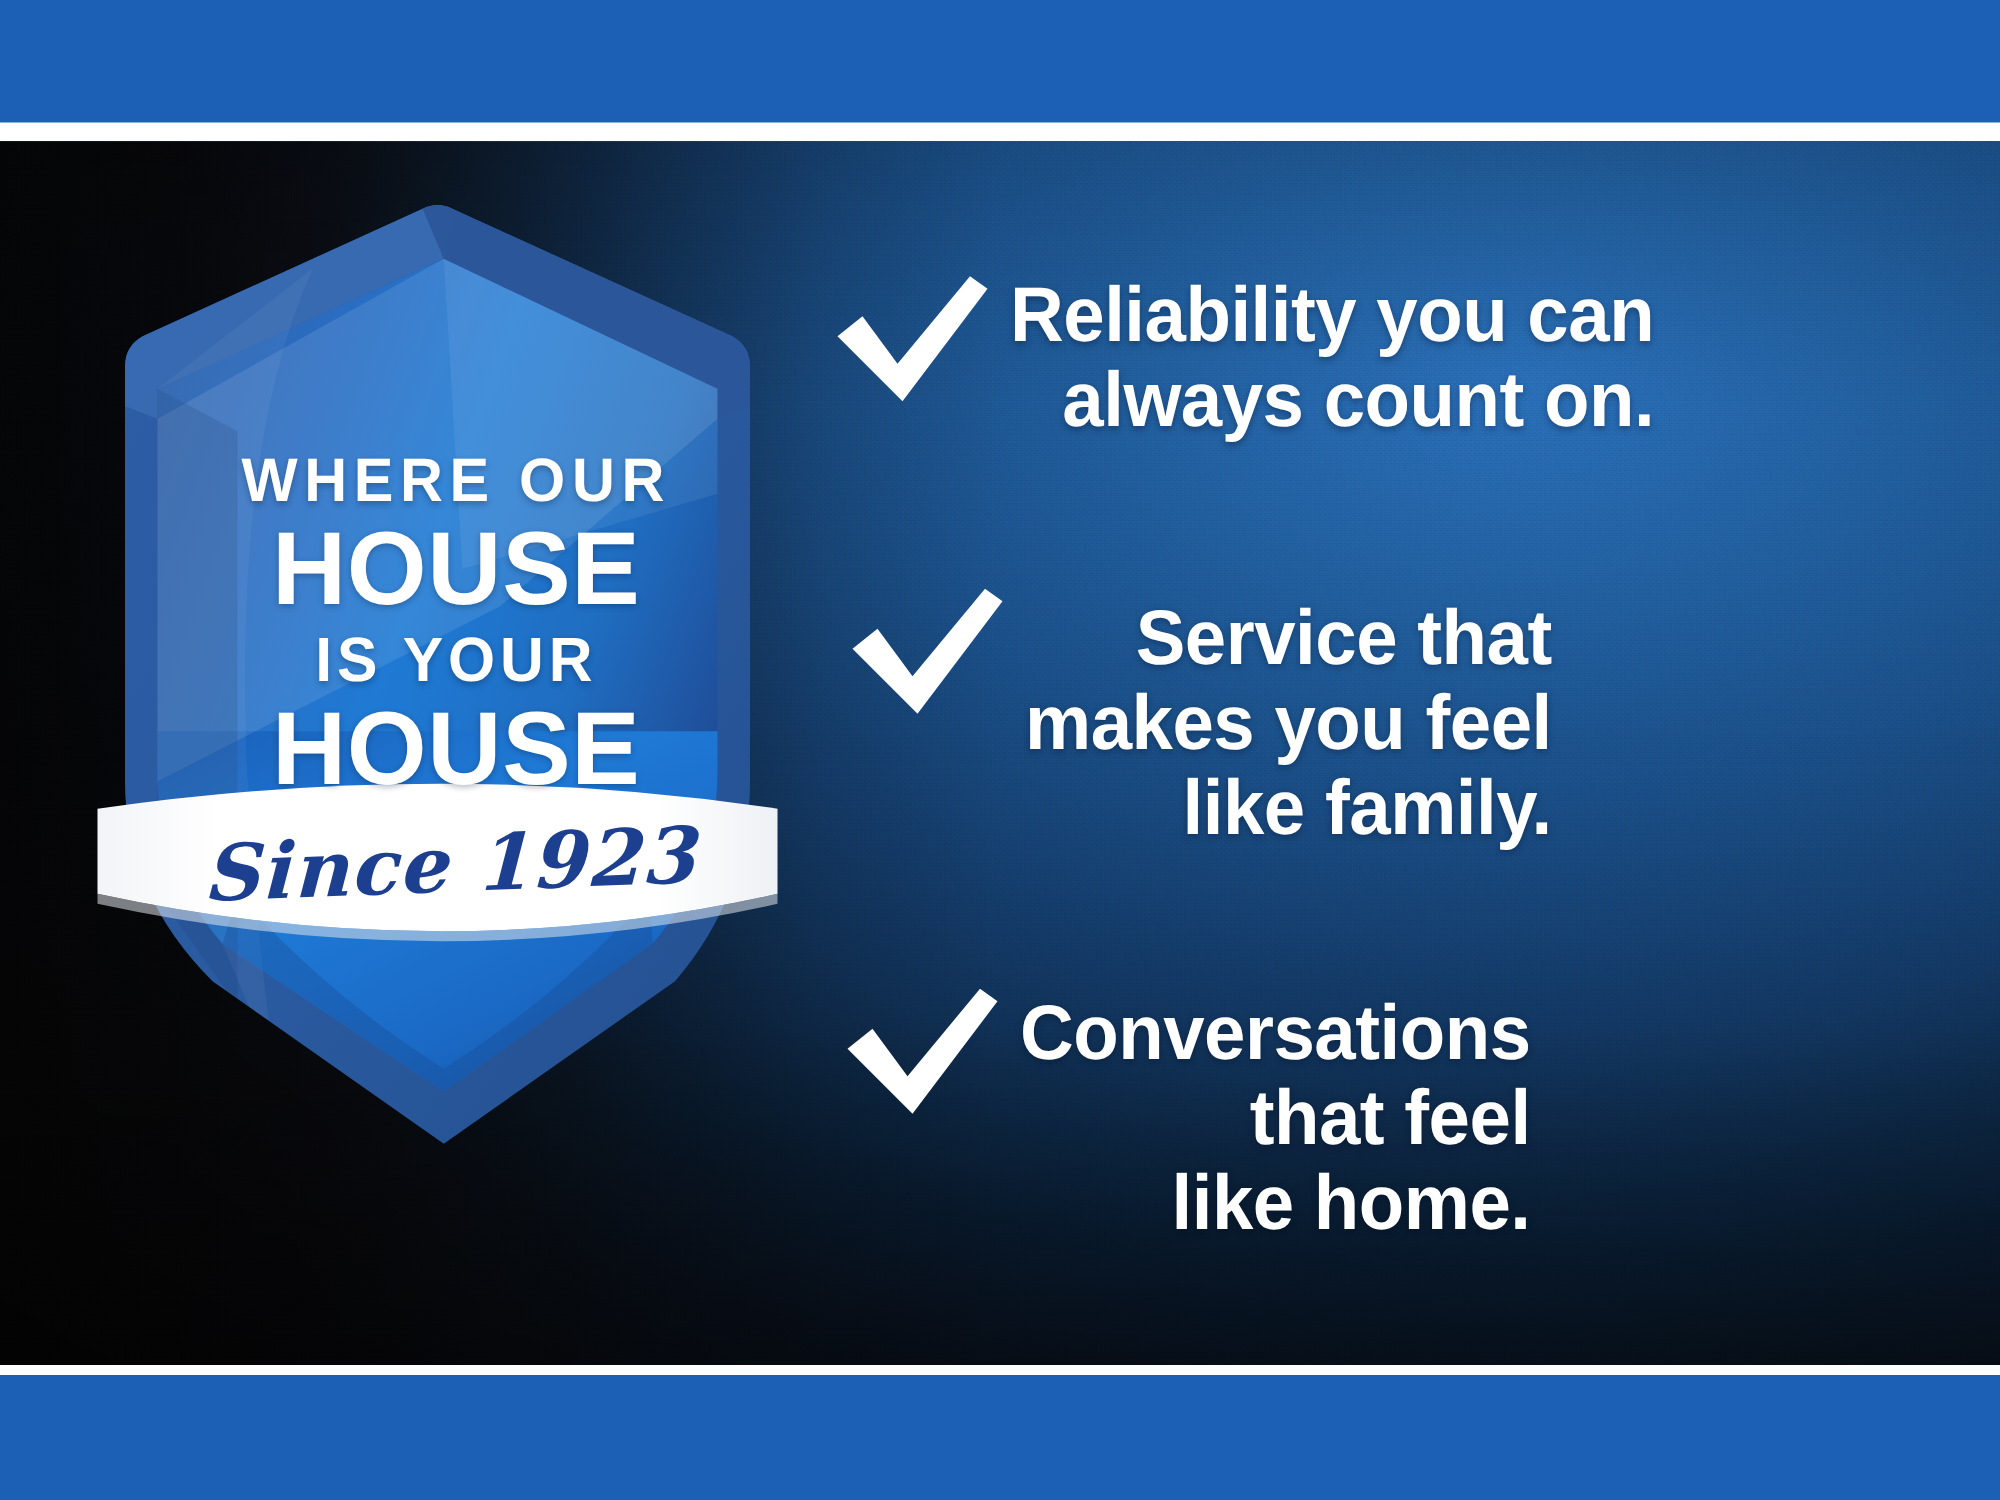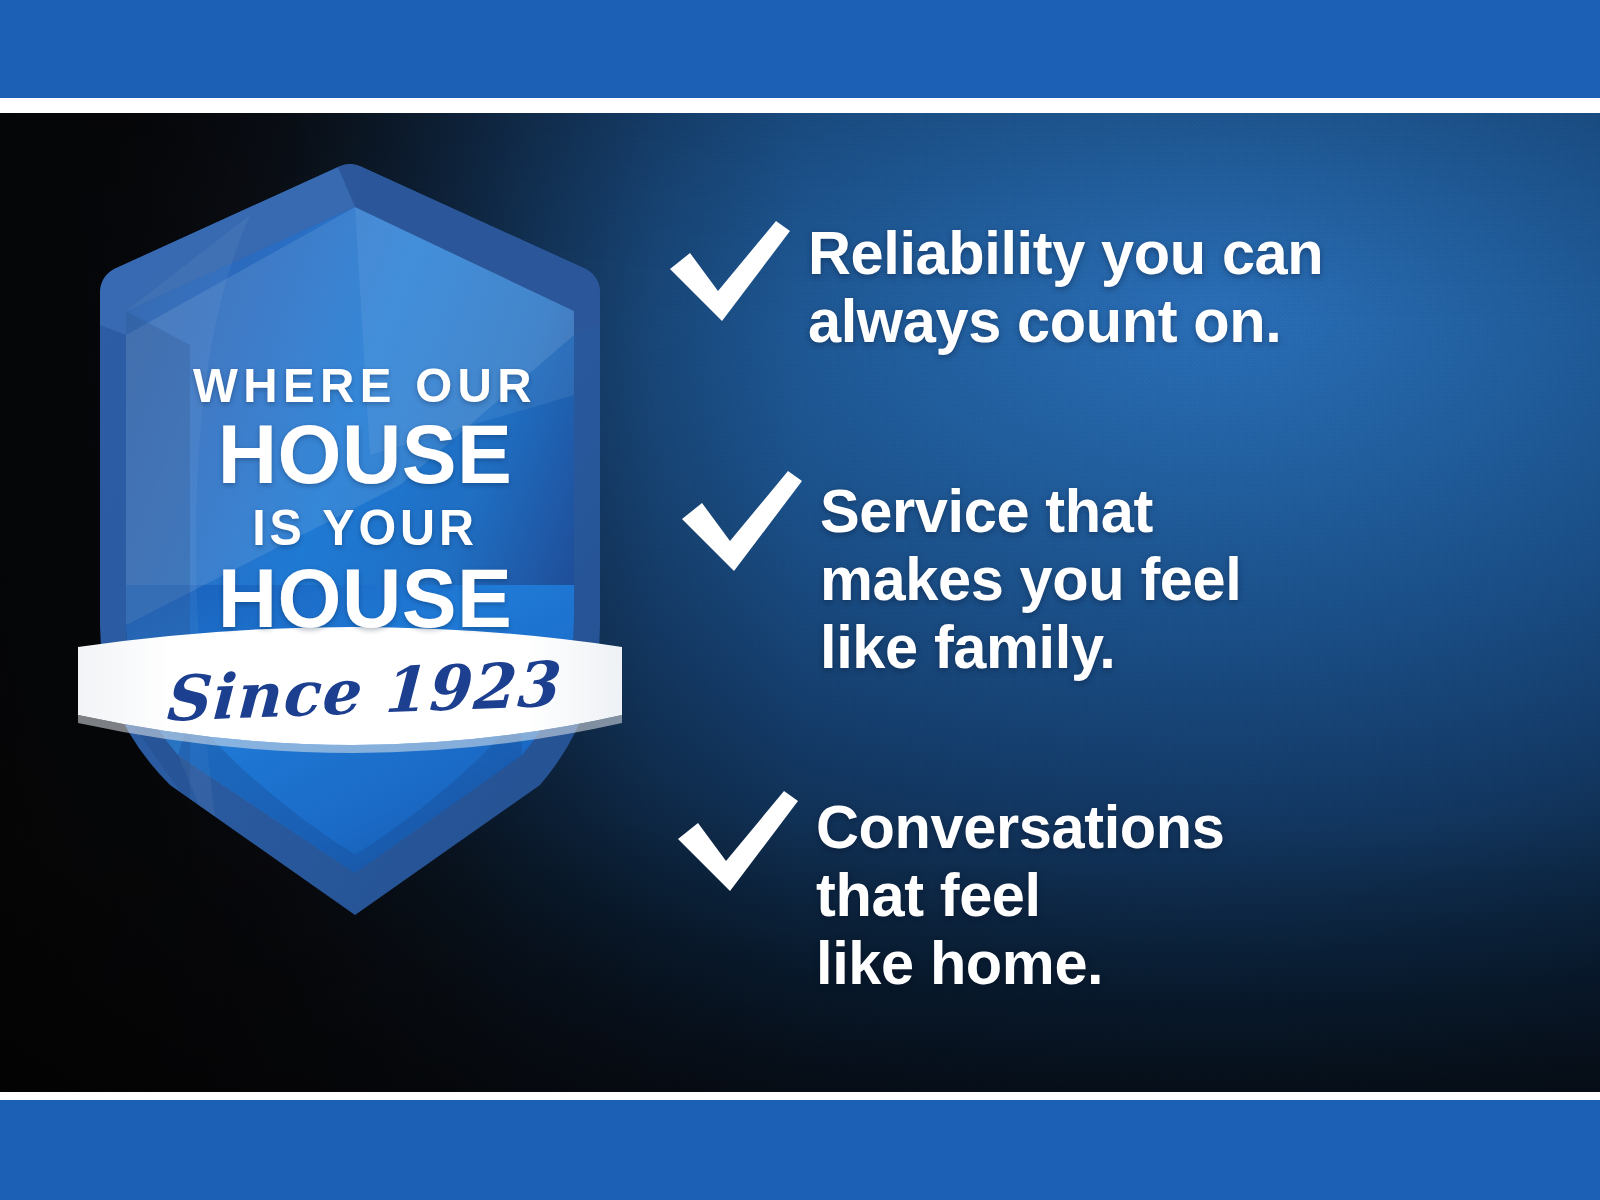--- a/index.html
+++ b/index.html
@@ -93,21 +93,21 @@
     text-align:center;
     color:#1d3f8f;
     font-family:"DejaVu Serif", serif;
     font-style:italic;font-weight:bold;
     font-size:62px;letter-spacing:1px;
     transform:rotate(-2.2deg) skewX(-6deg);
     white-space:nowrap;
   }
 
   
-  .checklist{position:absolute;left:660px;top:113px;width:880px;height:979px;}
+  .checklist{position:absolute;left:660px;top:113px;width:880px;height:979px;text-align:right;}
   .check-item{position:absolute;display:flex;align-items:flex-start;}
   .ci-1{top:100px;left:0;}
   .ci-2{top:350px;left:12px;}
   .ci-3{top:670px;left:8px;}
 
   .check-icon{flex:0 0 auto;width:140px;height:120px;margin-right:8px;}
   .check-icon svg{display:block;width:100%;height:100%;}
 
   .check-text{
     color:#ffffff;

